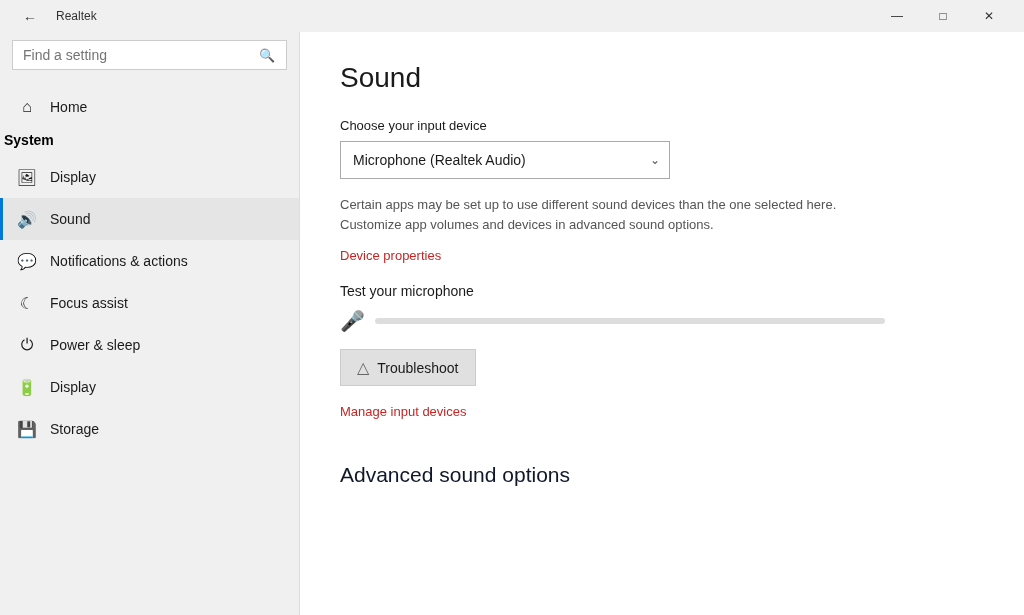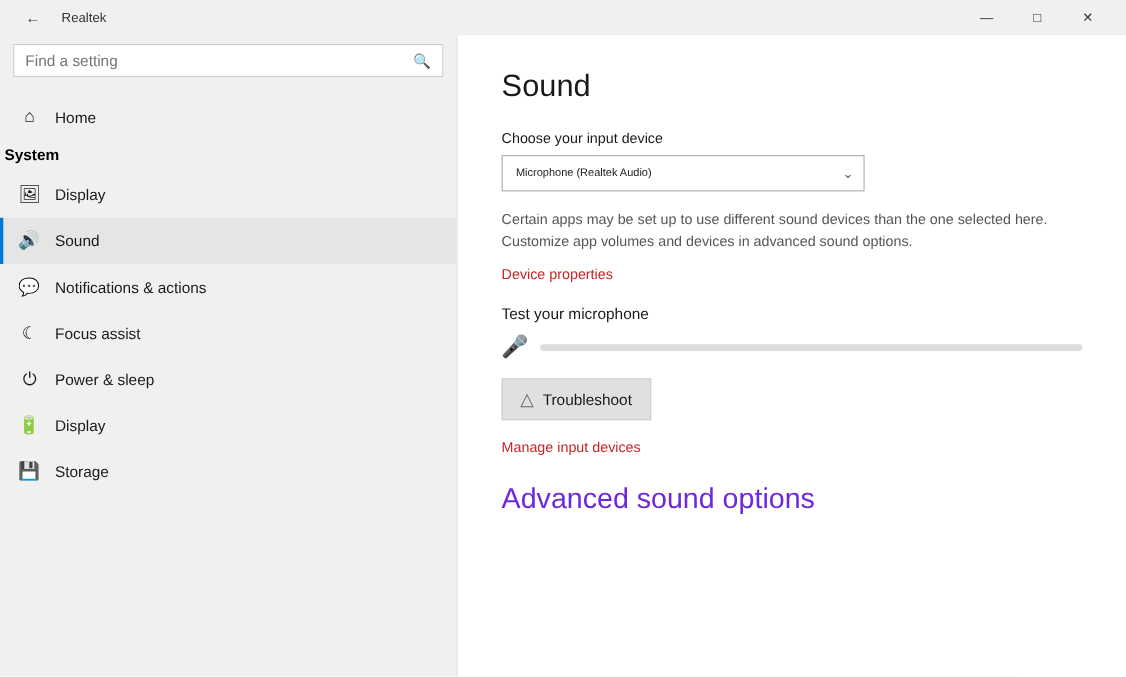--- a/index.html
+++ b/index.html
@@ -51,21 +51,21 @@
       cursor: pointer;
       font-size: 14px;
       color: #333;
     }
     .main-container {
       display: flex;
       flex: 1;
       overflow: hidden;
     }
     .sidebar {
-      width: 416px;
+      width: 300px;
       background: #f0f0f0;
       display: flex;
       flex-direction: column;
       border-right: 1px solid #ddd;
       overflow-y: auto;
     }
     .search-box {
       margin: 8px 12px 16px 12px;
       display: flex;
       align-items: center;
@@ -143,21 +143,21 @@
       margin-bottom: 8px;
     }
     .select-wrapper {
       position: relative;
       width: 330px;
       margin-bottom: 16px;
     }
     .device-select {
       width: 100%;
       padding: 10px 20px 10px 12px;
-      font-size: 10px;
+      font-size: 14px;
       font-family: 'Segoe UI', sans-serif;
       border: 1px solid #aaa;
       background: white;
       appearance: none;
       cursor: pointer;
       color: #1a1a1a;
       outline: none;
     }
     .select-arrow {
       position: absolute;
@@ -215,24 +215,24 @@
       font-family: 'Segoe UI', sans-serif;
       cursor: pointer;
       color: #1a1a1a;
       margin-bottom: 16px;
     }
     .warn-icon {
       font-size: 16px;
       color: #666;
     }
     .advanced-title {
-      font-size: 26px;
+      font-size: 21px;
       font-weight: 300;
-      color: #6d28d9;
-      margin-top: 4px;
+      color: #0f172a;
+      margin-top: 24px;
     }
   </style>
 </head>
 <body>
 
 <div class="titlebar">
   <div class="titlebar-back">←</div>
   <span class="titlebar-title">Realtek</span>
   <div class="titlebar-controls">
     <button class="titlebar-btn">—</button>

